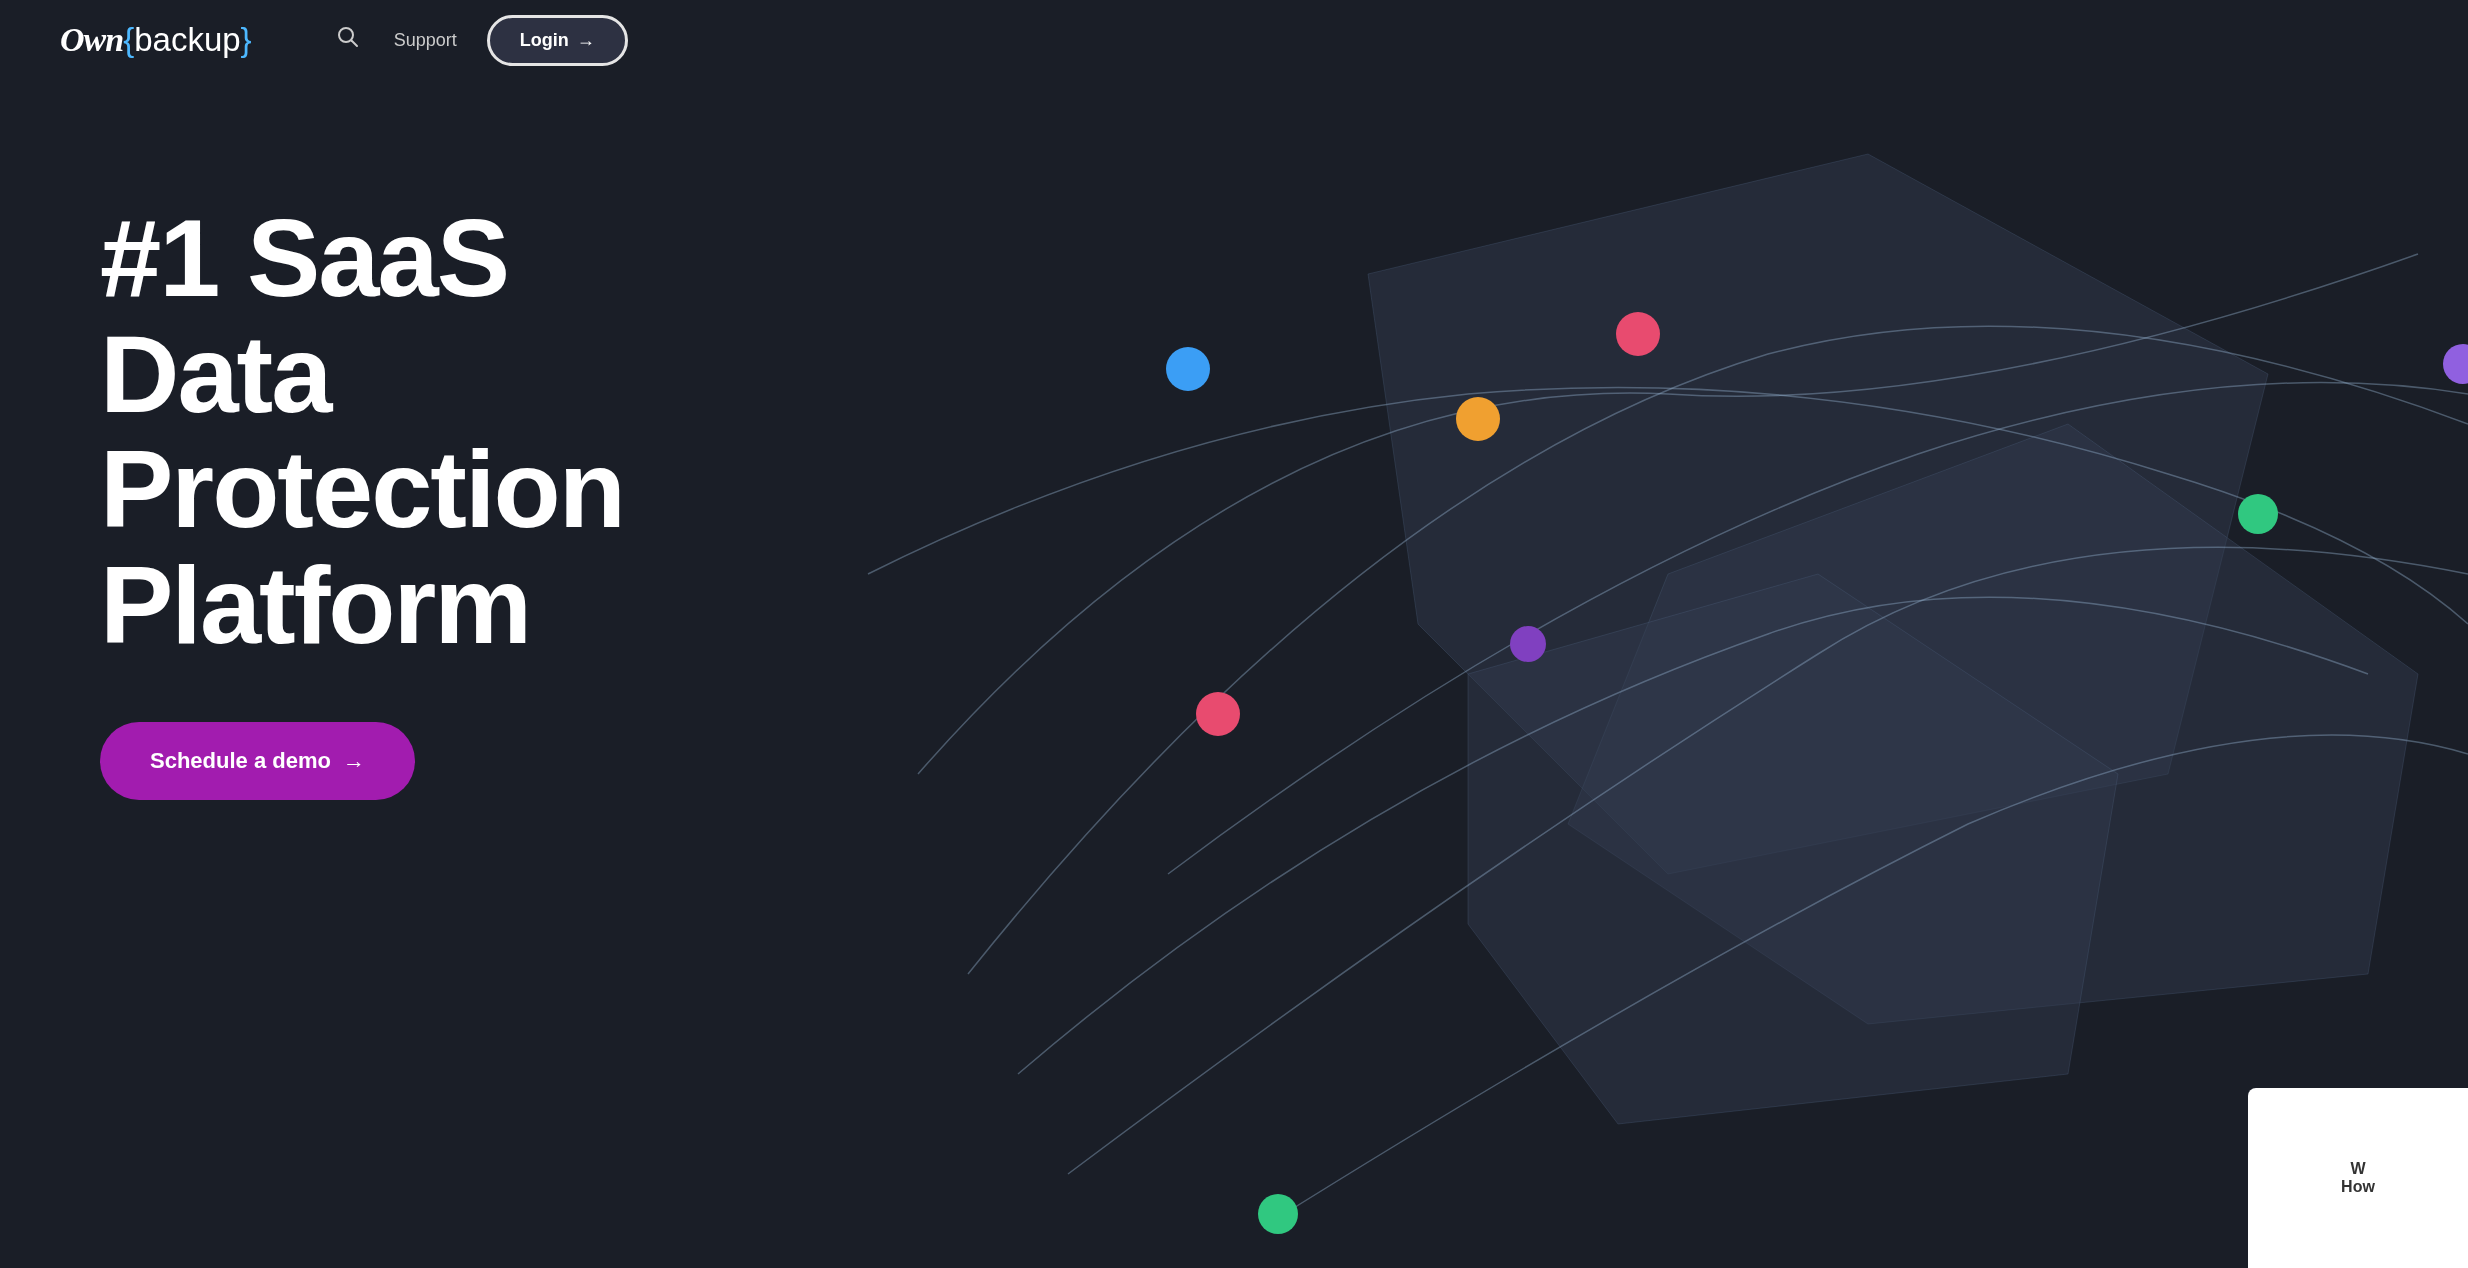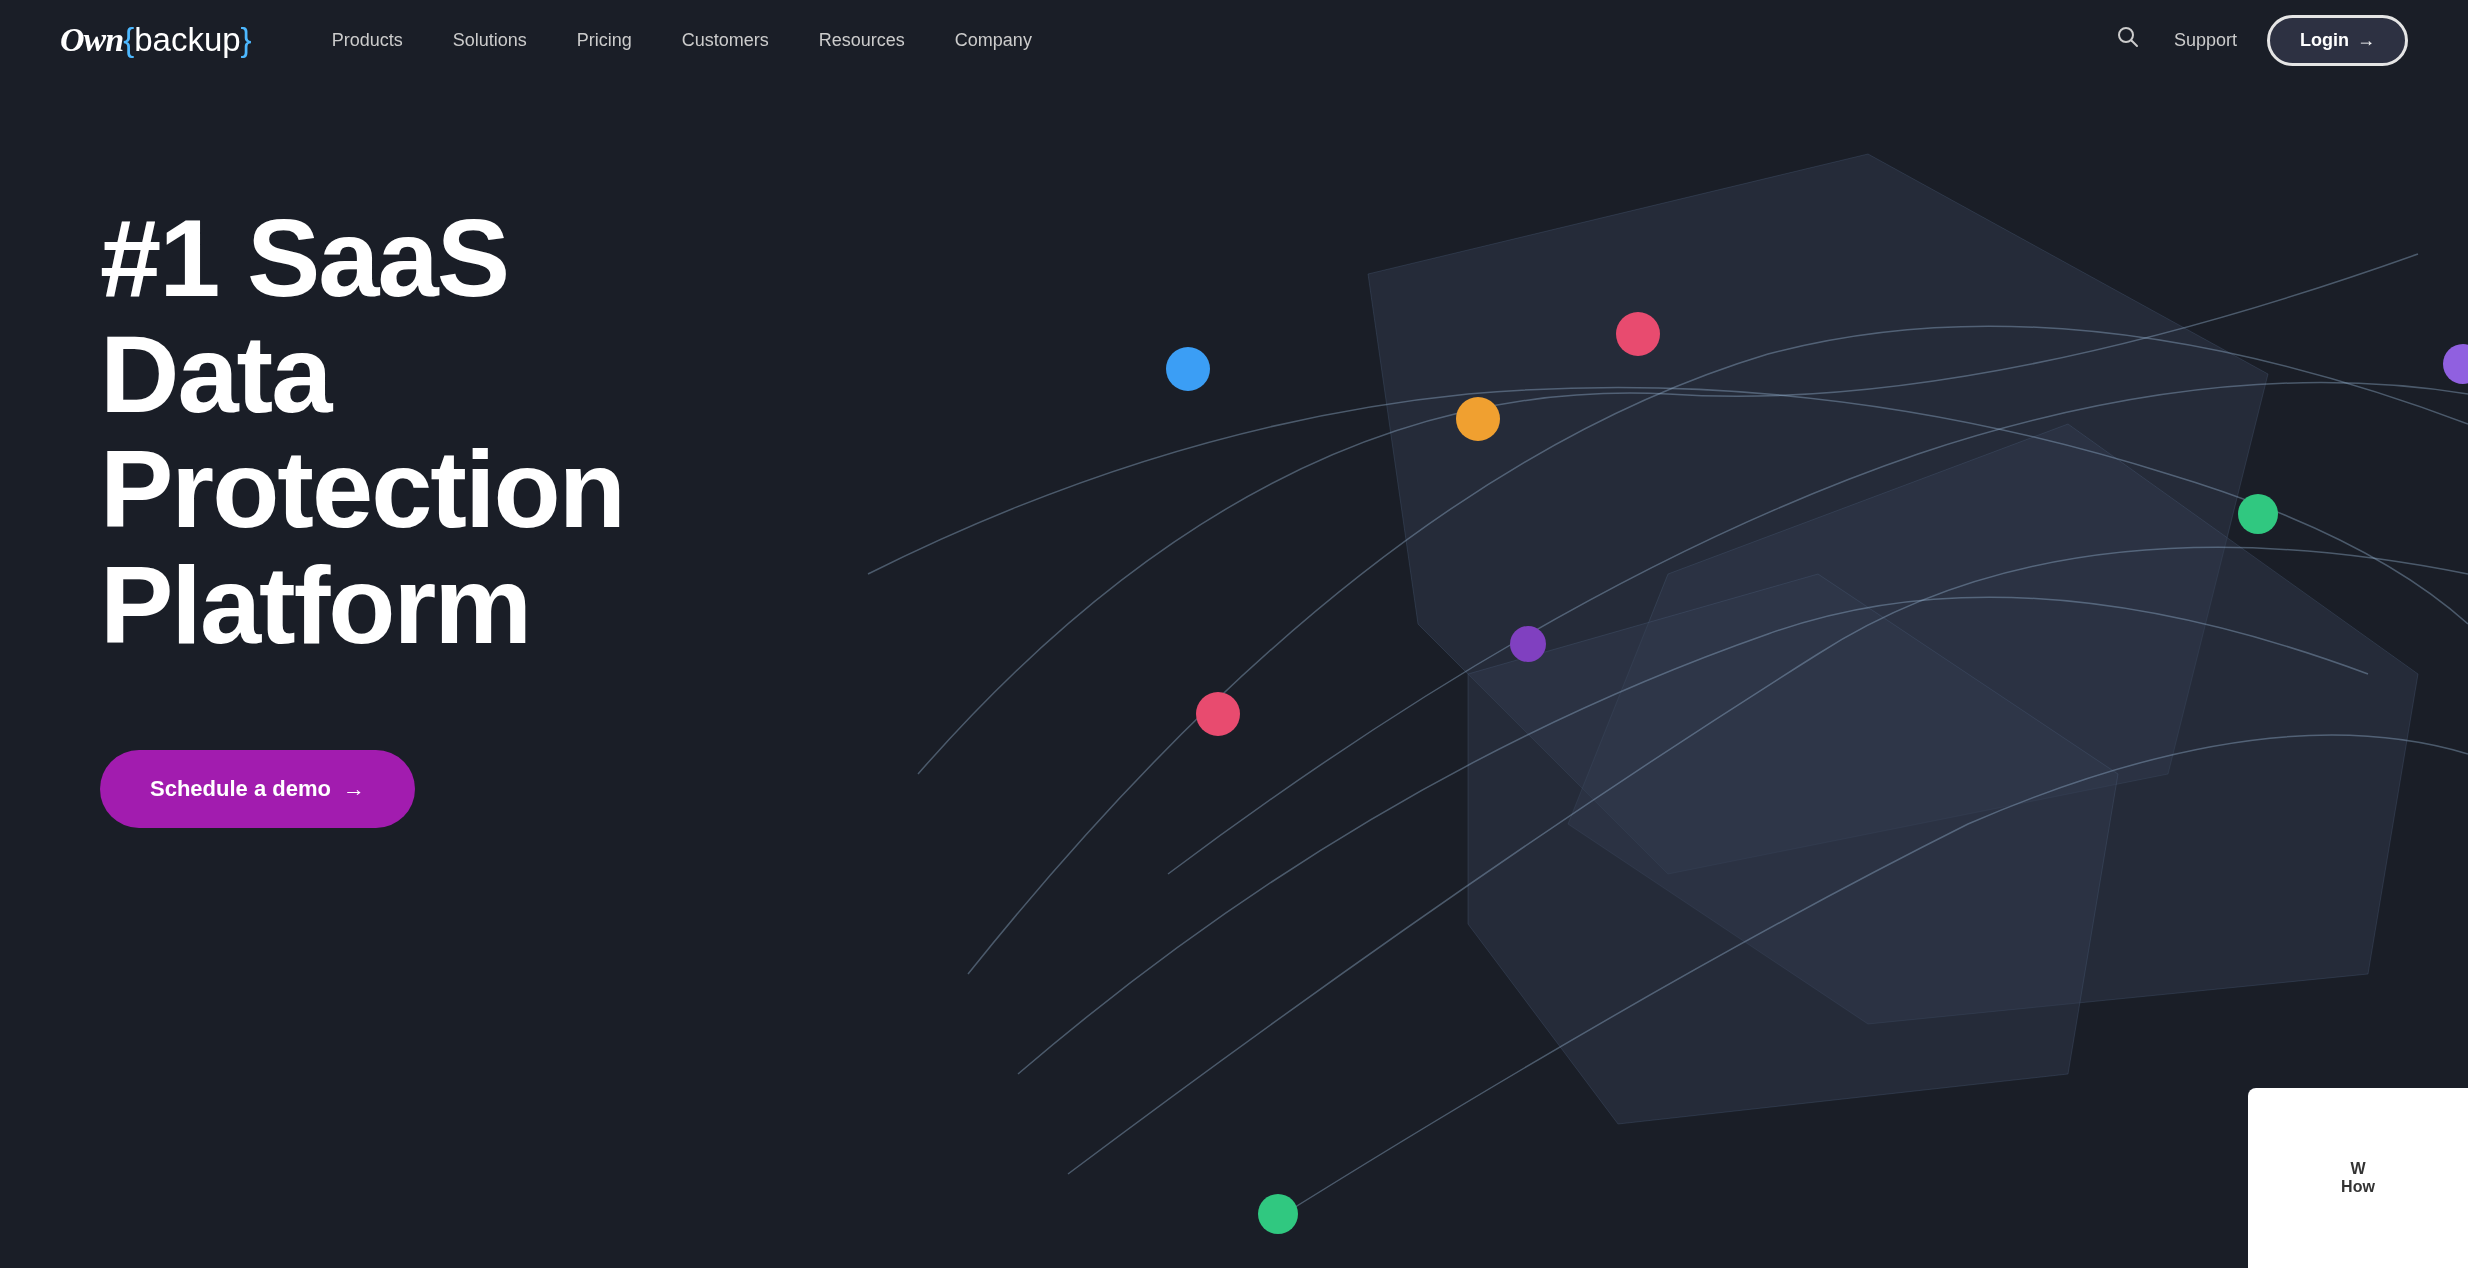--- a/index.html
+++ b/index.html
@@ -108,21 +108,21 @@
       z-index: 5;
       padding: 120px 100px 80px 100px;
       max-width: 750px;
     }
 
     .hero-title {
       font-size: 110px;
       font-weight: 800;
       line-height: 1.05;
       color: #ffffff;
-      margin-bottom: 88px;
+      margin-bottom: 60px;
       letter-spacing: -2px;
     }
 
     .hero-subtitle {
       font-size: 22px;
       line-height: 1.65;
       color: #aaaaaa;
       max-width: 560px;
       margin-bottom: 70px;
     }
@@ -205,28 +205,20 @@
 <body>
 
 <nav>
   <div class="logo">
     <span class="logo-own">Own</span>
     <span class="logo-backup">
       <span class="brace">{</span><span>backup</span><span class="brace">}</span>
     </span>
   </div>
 
-  <div class="nav-links">
-    <a class="nav-link">Products</a>
-    <a class="nav-link">Solutions</a>
-    <a class="nav-link">Pricing</a>
-    <a class="nav-link">Customers</a>
-    <a class="nav-link">Resources</a>
-    <a class="nav-link">Company</a>
-  </div>
 
   <div class="nav-right">
     <button class="search-icon-btn">
       <svg width="22" height="22" viewBox="0 0 22 22" fill="none" stroke="currentColor" stroke-width="2" stroke-linecap="round" stroke-linejoin="round">
         <circle cx="9" cy="9" r="7"></circle>
         <line x1="14.5" y1="14.5" x2="20" y2="20"></line>
       </svg>
     </button>
     <a class="support-link">Support</a>
     <button class="login-btn">

